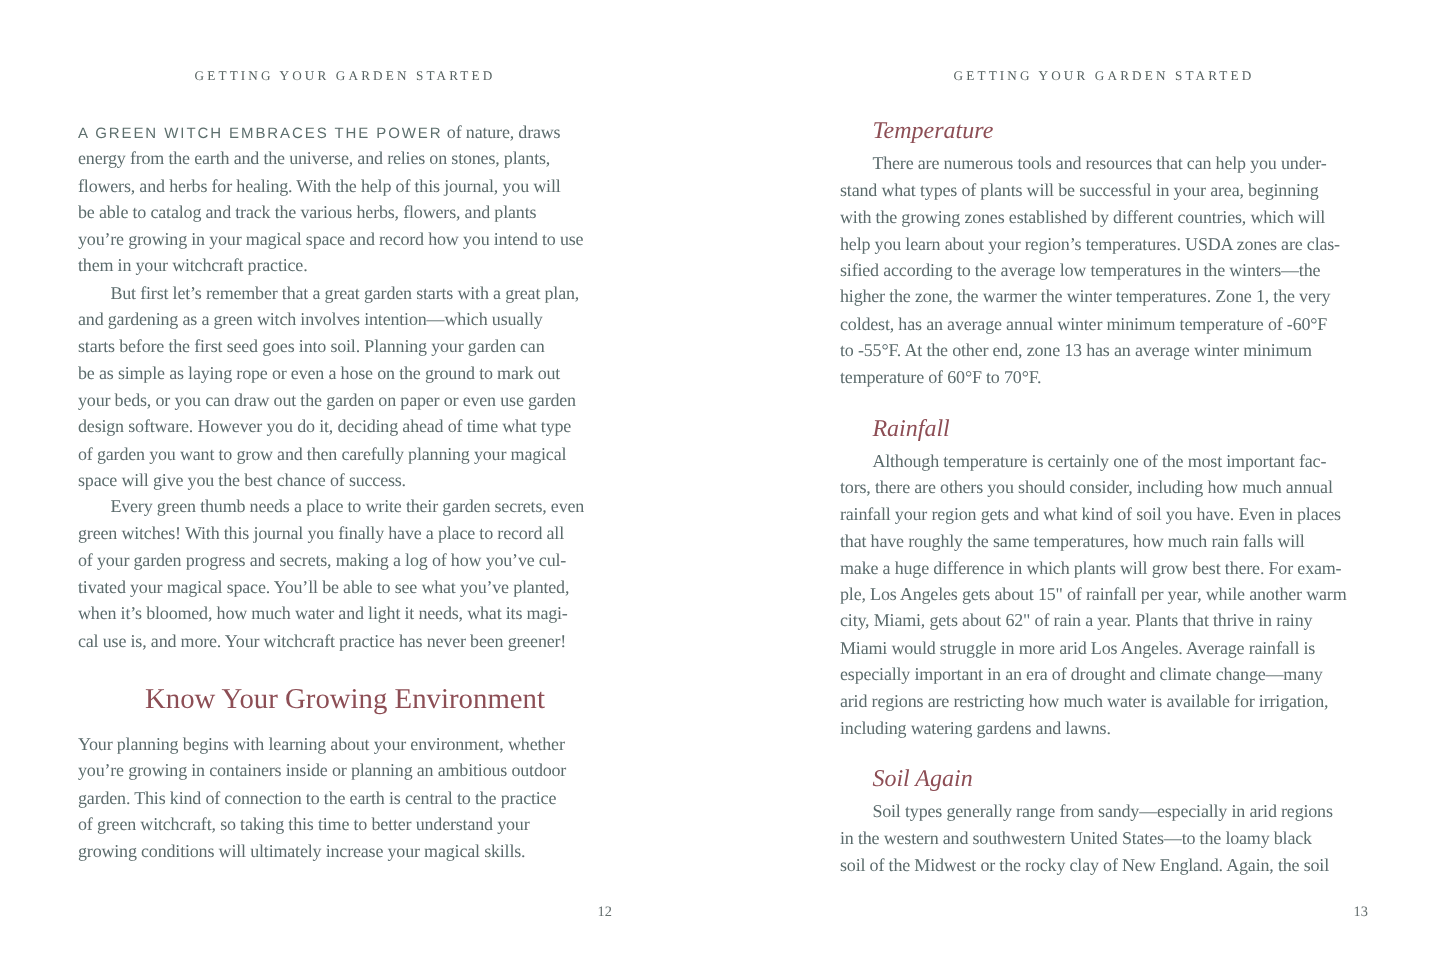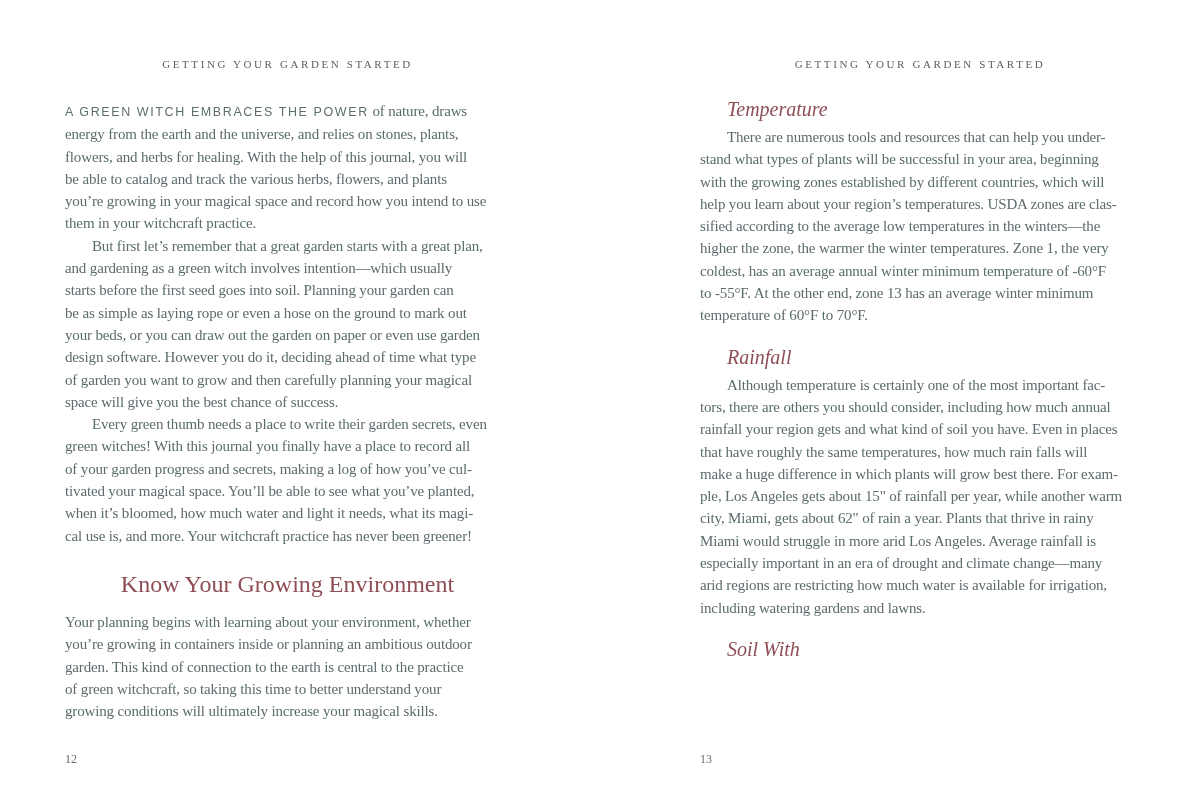--- a/index.html
+++ b/index.html
@@ -72,21 +72,21 @@
     color: #8d4e55;
     margin: 17px 0 4px 27px;
   }
   .subhead.first { margin-top: 1px; }
 
   .folio {
     position: absolute;
     left: 0;
     right: 0;
     top: 752px;
-    text-align: left;
+    text-align: right;
     font-size: 12px;
     color: #636d6d;
   }
 </style>
 </head>
 <body>
 
 <div class="spread">
 
   <section class="page page-left">
@@ -146,18 +146,21 @@
 rainfall your region gets and what kind of soil you have. Even in places
 that have roughly the same temperatures, how much rain falls will
 make a huge difference in which plants will grow best there. For exam-
 ple, Los Angeles gets about 15" of rainfall per year, while another warm
 city, Miami, gets about 62" of rain a year. Plants that thrive in rainy
 Miami would struggle in more arid Los Angeles. Average rainfall is
 especially important in an era of drought and climate change—many
 arid regions are restricting how much water is available for irrigation,
 including watering gardens and lawns.</p>
 
-    <h3 class="subhead">Soil With</h3>
+    <h3 class="subhead">Soil Again</h3>
+    <p class="body indent">Soil types generally range from sandy—especially in arid regions
+in the western and southwestern United States—to the loamy black
+soil of the Midwest or the rocky clay of New England. Again, the soil</p>
 
     <div class="folio">13</div>
   </section>
 
 </div>
 
 </body></html>

